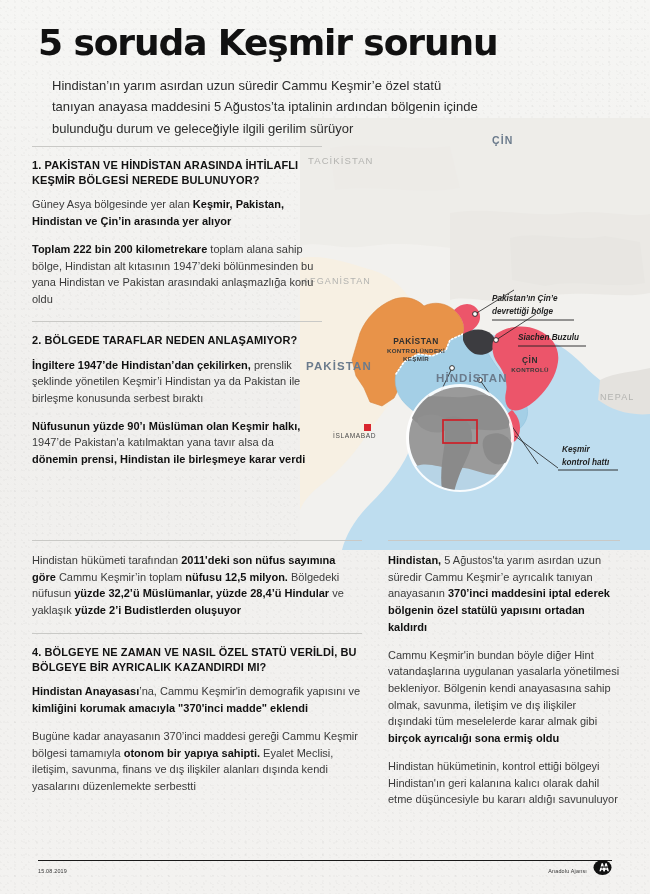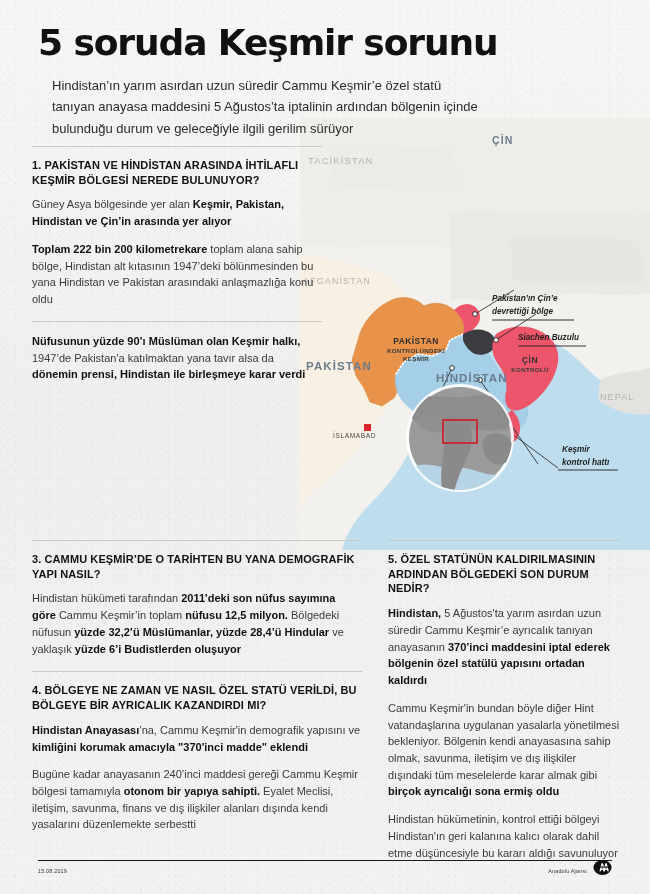--- a/index.html
+++ b/index.html
@@ -196,54 +196,56 @@
       <p class="para">
         <span>Güney Asya bölgesinde yer alan </span><b>Keşmir, Pakistan, Hindistan ve Çin’in arasında yer alıyor</b>
       </p>
       <p class="para">
         <b>Toplam 222 bin 200 kilometrekare</b><span> toplam alana sahip bölge, Hindistan alt kıtasının 1947’deki bölünmesinden bu yana Hindistan ve Pakistan arasındaki anlaşmazlığa konu oldu</span>
       </p>
     </div>
 
     <div style="margin-top:13px;">
       <hr class="rule">
+      <div class="qhead">2. BÖLGEDE TARAFLAR NEDEN ANLAŞAMIYOR?</div>
+      <p class="para">
+        <b>İngiltere 1947’de Hindistan’dan çekilirken,</b><span> prenslik şeklinde yönetilen Keşmir’i Hindistan ya da Pakistan ile birleşme konusunda serbest bıraktı</span>
+      </p>
       <p class="para">
         <b>Nüfusunun yüzde 90’ı Müslüman olan Keşmir halkı,</b><span> 1947’de Pakistan'a katılmaktan yana tavır alsa da </span><b>dönemin prensi, Hindistan ile birleşmeye karar verdi</b>
       </p>
     </div>
 
   </div>
 
   <div class="col col-left-2">
 
     <div>
       <hr class="rule">
-      <div class="qhead">3. CAMMU KEŞMİR’DE O TARİHTEN BU YANA DEMOGRAFİK YAPI NASIL?</div>
-      <p class="para">
-        <span>Hindistan hükümeti tarafından </span><b>2011'deki son nüfus sayımına göre</b><span> Cammu Keşmir’in toplam </span><b>nüfusu 12,5 milyon.</b><span> Bölgedeki nüfusun </span><b>yüzde 32,2’ü Müslümanlar, yüzde 28,4’ü Hindular</b><span> ve yaklaşık </span><b>yüzde 6’i Budistlerden oluşuyor</b>
+      <p class="para">
+        <span>Hindistan hükümeti tarafından </span><b>2011'deki son nüfus sayımına göre</b><span> Cammu Keşmir’in toplam </span><b>nüfusu 12,5 milyon.</b><span> Bölgedeki nüfusun </span><b>yüzde 32,2’ü Müslümanlar, yüzde 28,4’ü Hindular</b><span> ve yaklaşık </span><b>yüzde 2’i Budistlerden oluşuyor</b>
       </p>
     </div>
 
     <div style="margin-top:14px;">
       <hr class="rule">
       <div class="qhead">4. BÖLGEYE NE ZAMAN VE NASIL ÖZEL STATÜ VERİLDİ, BU BÖLGEYE BİR AYRICALIK KAZANDIRDI MI?</div>
       <p class="para">
         <b>Hindistan Anayasası</b><span>’na, Cammu Keşmir'in demografik yapısını ve </span><b>kimliğini korumak amacıyla "370'inci madde" eklendi</b>
       </p>
       <p class="para">
-        <span>Bugüne kadar anayasanın 240’inci maddesi gereği Cammu Keşmir bölgesi tamamıyla </span><b>otonom bir yapıya sahipti.</b><span> Eyalet Meclisi, iletişim, savunma, finans ve dış ilişkiler alanları dışında kendi yasalarını düzenlemekte serbestti</span>
+        <span>Bugüne kadar anayasanın 370’inci maddesi gereği Cammu Keşmir bölgesi tamamıyla </span><b>otonom bir yapıya sahipti.</b><span> Eyalet Meclisi, iletişim, savunma, finans ve dış ilişkiler alanları dışında kendi yasalarını düzenlemekte serbestti</span>
       </p>
     </div>
 
   </div>
 
   <div class="col col-right">
     <div>
       <hr class="rule">
-      <div class="qhead">5. ÖZEL STATÜNÜN KALDIRILMASININ ARDINDAN BÖLGEDEKİ SON DURUM NEDİR?</div>
       <p class="para">
         <b>Hindistan,</b><span> 5 Ağustos'ta yarım asırdan uzun süredir Cammu Keşmir’e ayrıcalık tanıyan anayasanın </span><b>370’inci maddesini iptal ederek bölgenin özel statülü yapısını ortadan kaldırdı</b>
       </p>
       <p class="para">
         <span>Cammu Keşmir'in bundan böyle diğer Hint vatandaşlarına uygulanan yasalarla yönetilmesi bekleniyor. Bölgenin kendi anayasasına sahip olmak, savunma, iletişim ve dış ilişkiler dışındaki tüm meselelerde karar almak gibi </span><b>birçok ayrıcalığı sona ermiş oldu</b>
       </p>
       <p class="para">Hindistan hükümetinin, kontrol ettiği bölgeyi Hindistan'ın geri kalanına kalıcı olarak dahil etme düşüncesiyle bu kararı aldığı savunuluyor</p>
     </div>
   </div>
 

